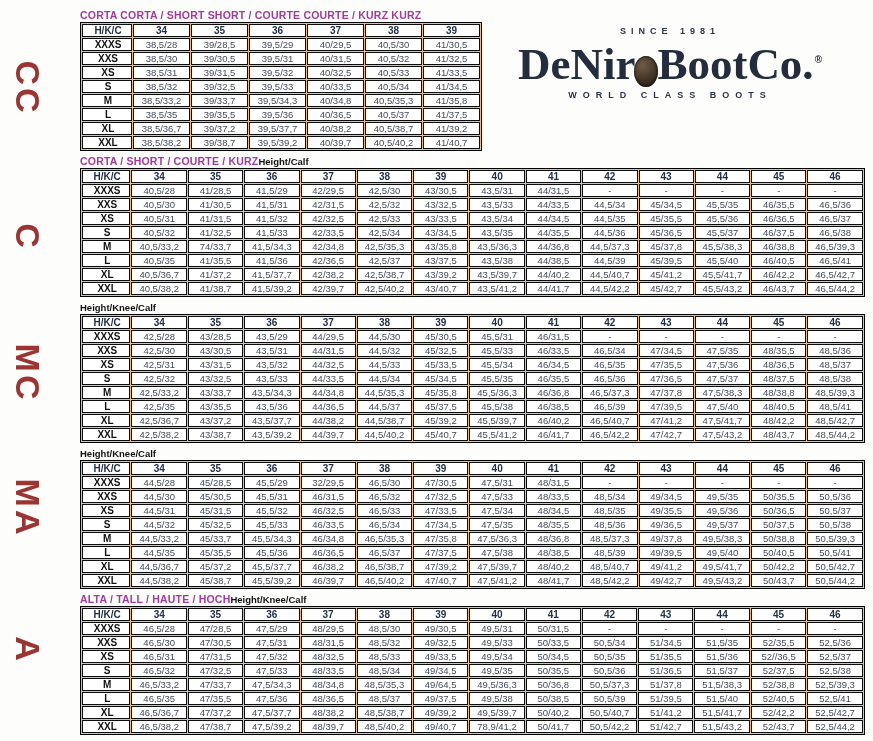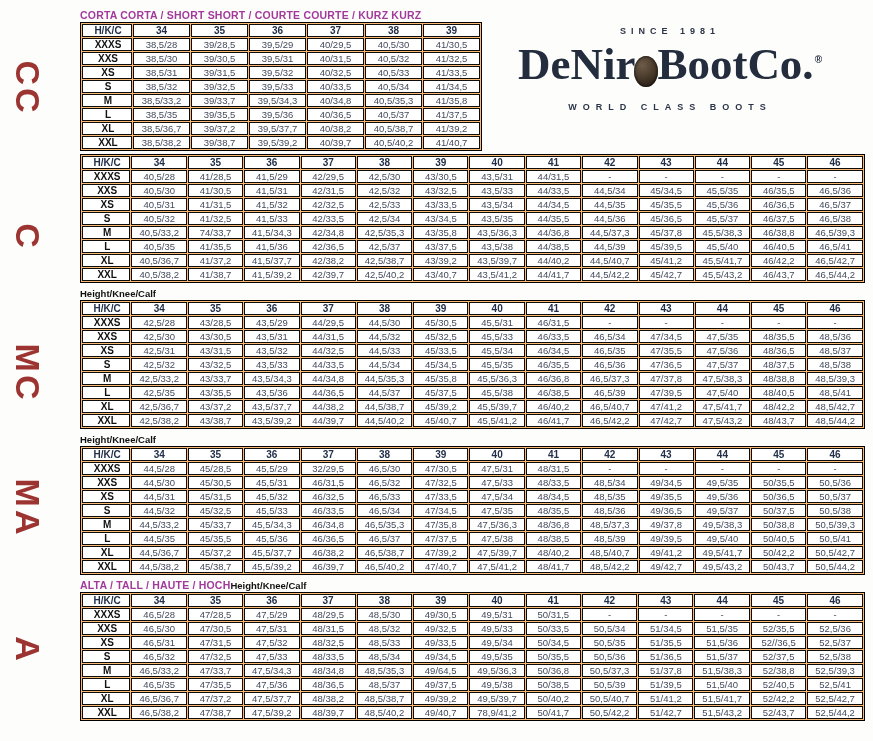--- a/index.html
+++ b/index.html
@@ -13,21 +13,21 @@
 
   
   .logo{position:absolute;left:518px;top:26px;width:304px;text-align:center;color:#232d3d;}
   .logo-since{font-size:9px;font-weight:bold;letter-spacing:5px;color:#2b3547;margin-bottom:1px;}
   .logo-name{font-family:"Liberation Serif",serif;font-weight:bold;font-size:45px;line-height:46px;
              display:flex;align-items:flex-end;justify-content:center;}
   .logo-button{display:inline-block;width:31px;height:31px;border-radius:50%;margin:8px -1px 0 -1px;
                background:radial-gradient(circle at 35% 30%, #6e5c49 0%, #4a3b2b 45%, #1c1510 100%);
                box-shadow:inset 0 0 3px #000;}
   .logo-reg{font-size:10px;align-self:flex-end;margin:0 0 4px 1px;font-family:"Liberation Sans",sans-serif;}
-  .logo-tagline{font-size:9px;font-weight:bold;letter-spacing:6px;color:#2b3547;margin-top:15px;}
+  .logo-tagline{font-size:9px;font-weight:bold;letter-spacing:6px;color:#2b3547;margin-top:3px;}
 
   
   .tables{position:absolute;left:80px;top:8px;width:785px;}
   .table-block{margin-bottom:3px;}
   .table-title-row{display:flex;justify-content:flex-start;align-items:flex-end;height:13px;margin-bottom:1px;}
   .table-title{color:#a23a9c;font-weight:bold;font-size:10.5px;letter-spacing:0.2px;white-space:nowrap;}
   .height-label{color:#111;font-weight:bold;font-size:9.5px;padding-right:28px;white-space:nowrap;}
   table.size-table{border-collapse:separate;border-spacing:1px;background:#fdba74;border:1px solid #000;}
   table.size-table td{border:1px solid #0d0d0d;text-align:center;font-size:9.5px;height:11px;
       line-height:11px;padding:0 1px;color:#434a5c;white-space:nowrap;overflow:hidden;background:#fff;}
@@ -145,20 +145,24 @@
               <td class="dat">39,5/39,2</td>
               <td class="dat">40/39,7</td>
               <td class="dat">40,5/40,2</td>
               <td class="dat">41/40,7</td>
             </tr>
           </tbody>
         </table>
     </section>
 
     <section class="table-block">
+      <div class="table-title-row">
+        <span class="table-title">CORTA / SHORT / COURTE / KURZ</span>
+        <span class="height-label">Height/Calf</span>
+      </div>
       <table class="size-table">
           <tbody>
             <tr>
               <td class="lbl hdr">H/K/C</td>
               <td class="dat hdr">34</td>
               <td class="dat hdr">35</td>
               <td class="dat hdr">36</td>
               <td class="dat hdr">37</td>
               <td class="dat hdr">38</td>
               <td class="dat hdr">39</td>

